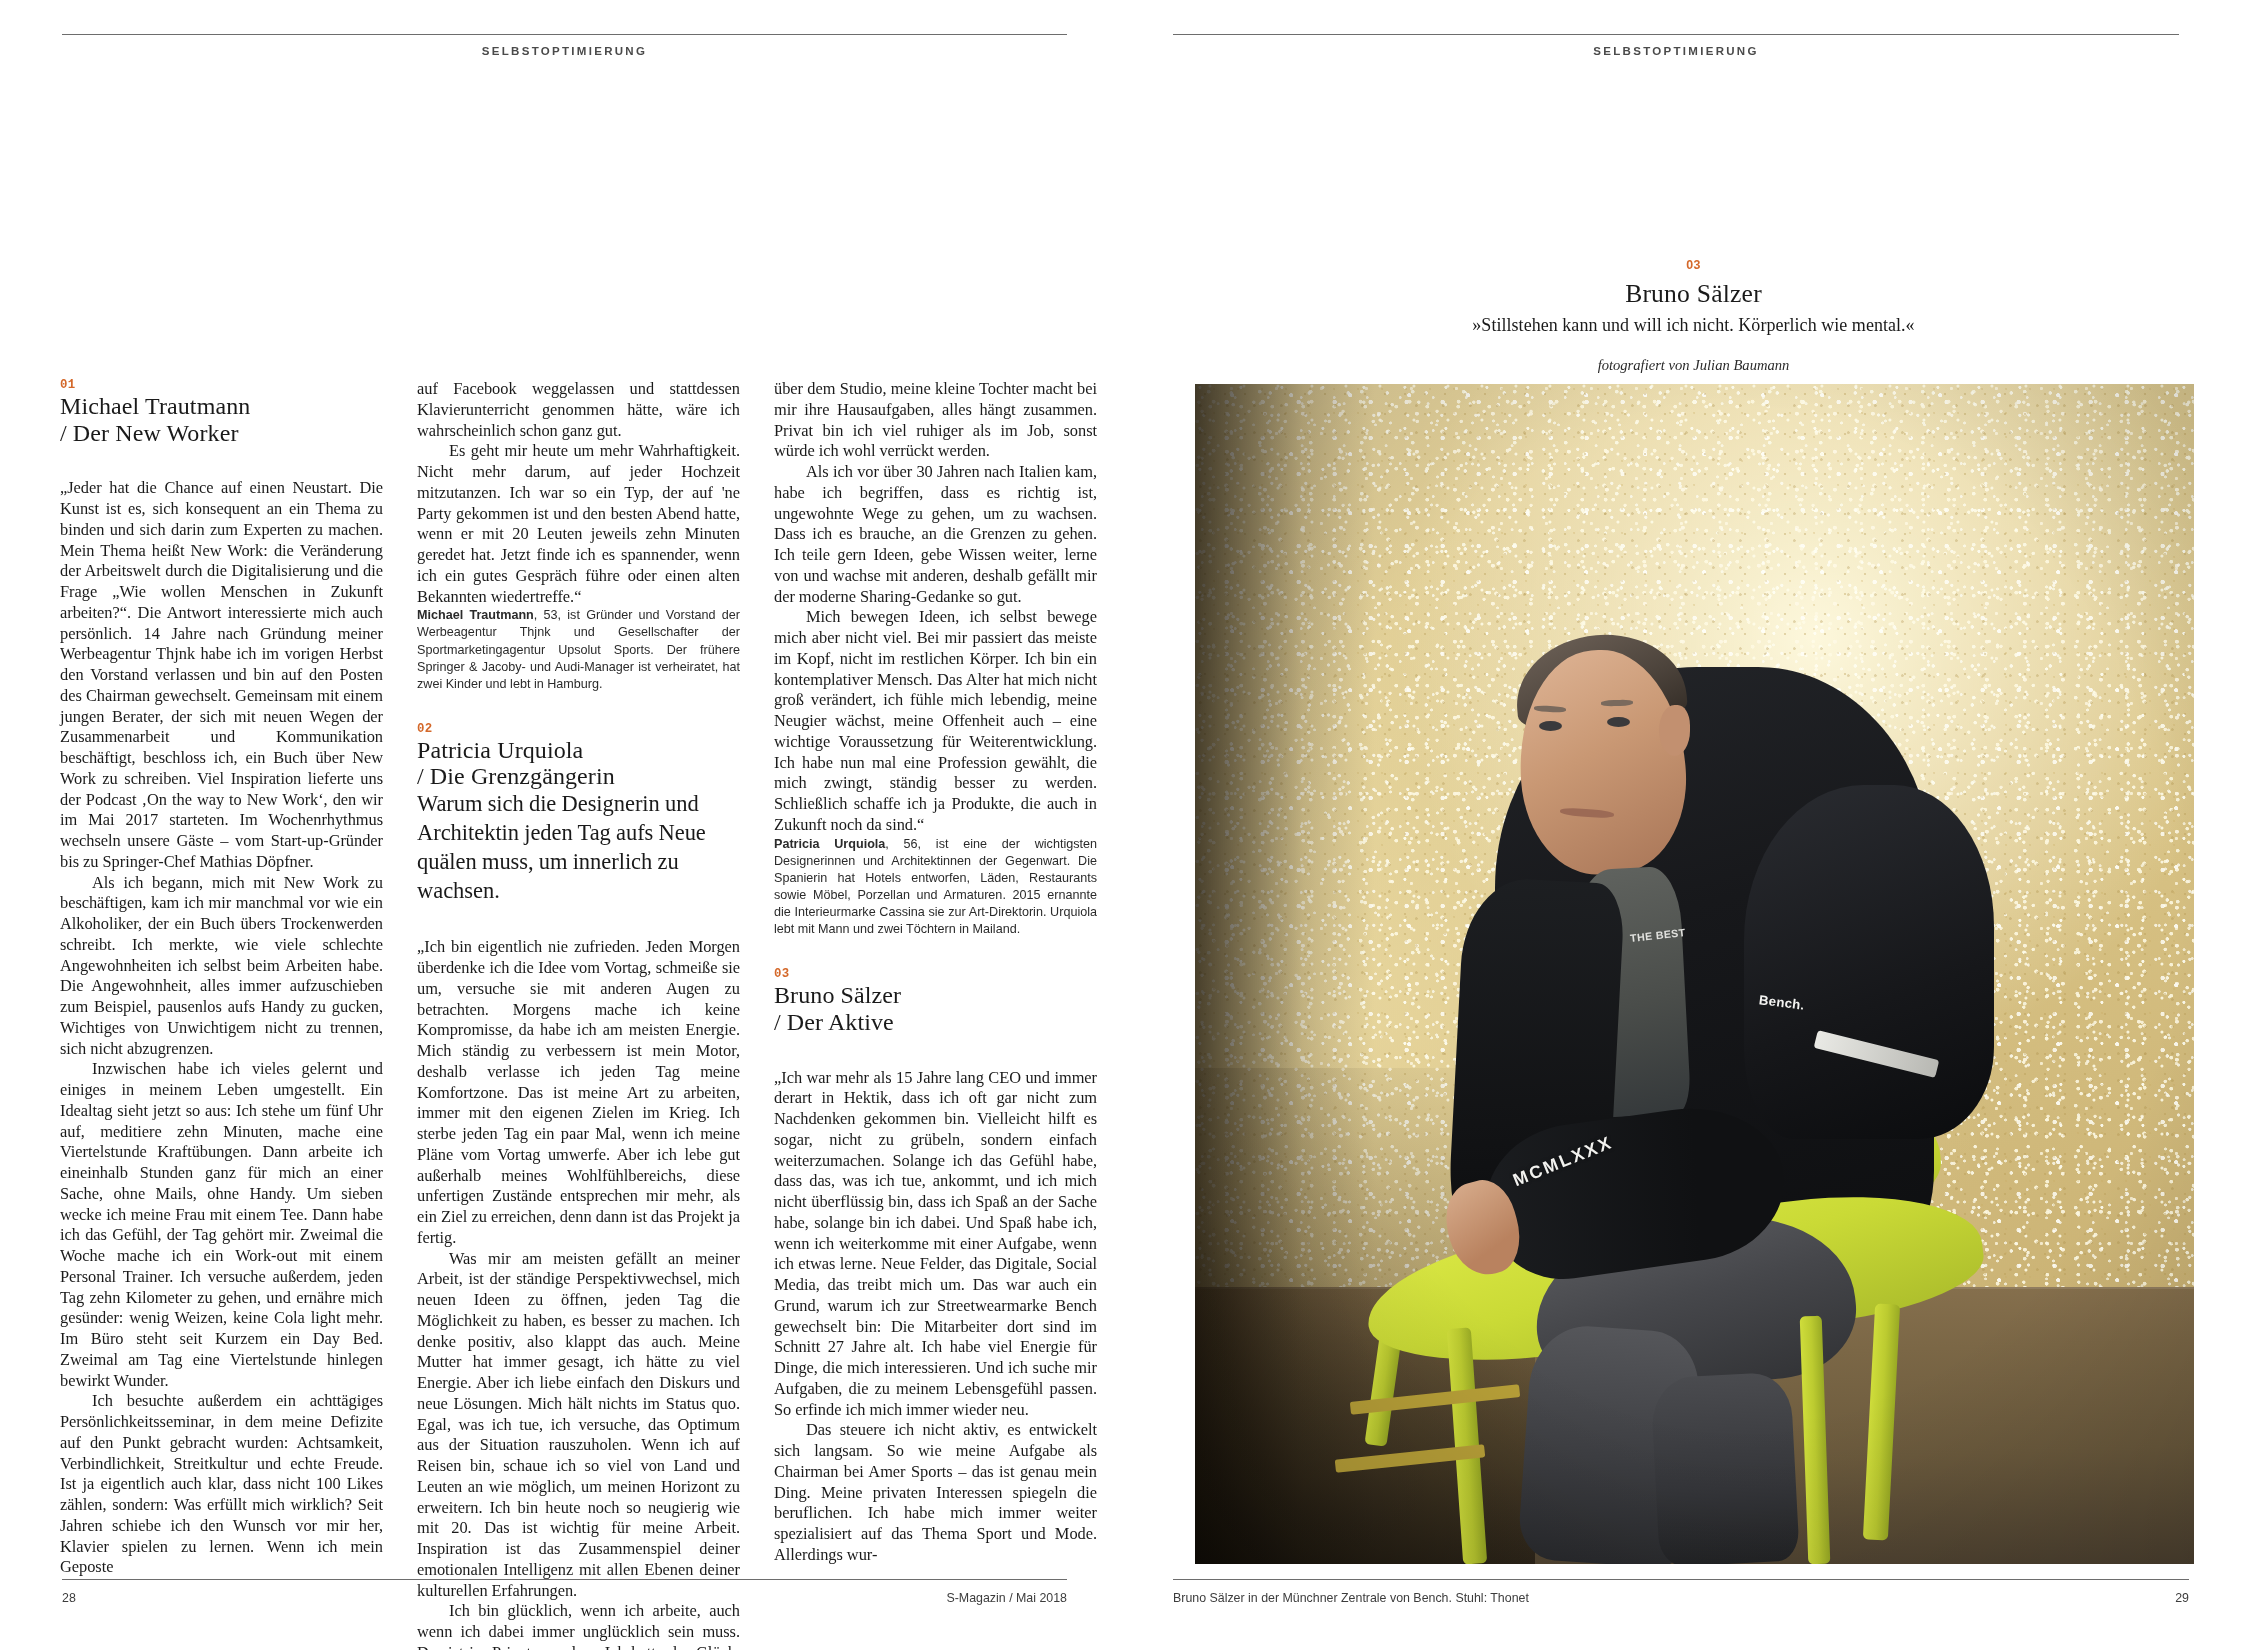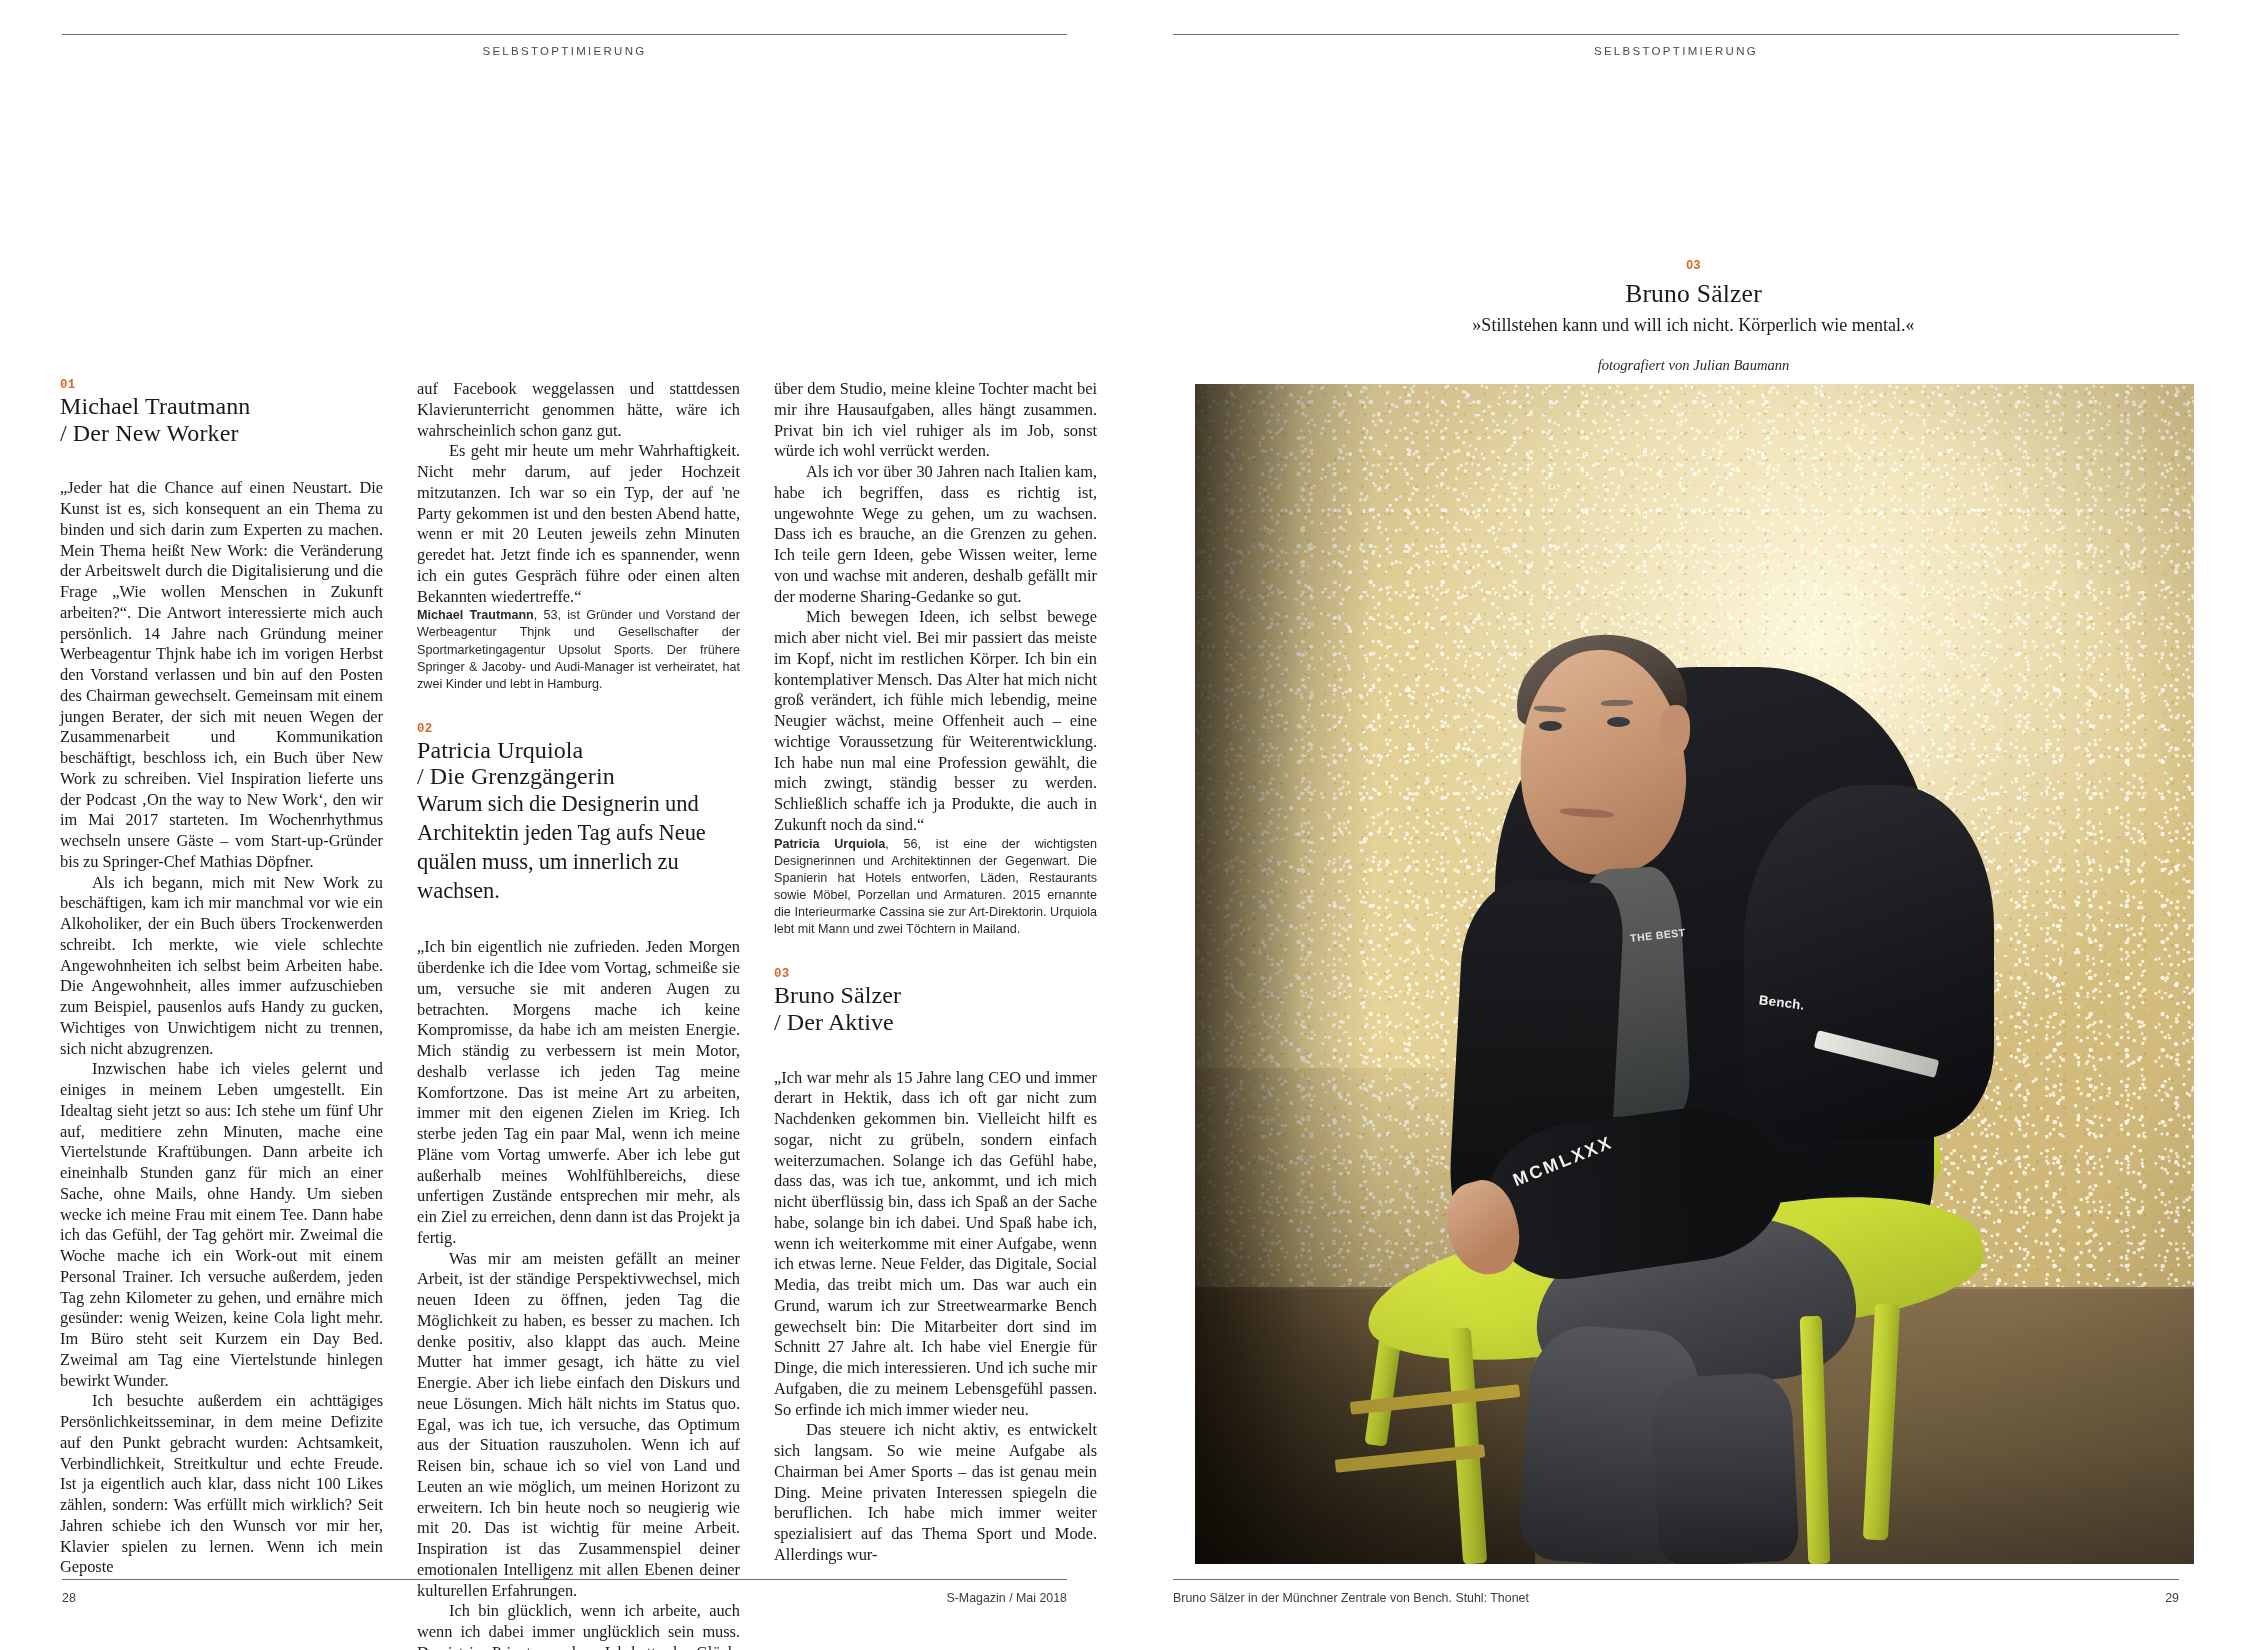--- a/index.html
+++ b/index.html
@@ -47,21 +47,21 @@
     height: 0.9px;
     background: #6d6d6d;
   }
   .runhead-text {
     margin-top: 10.6px;
     text-align: center;
     font-family: "Liberation Sans", sans-serif;
     font-size: 11.5px;
     letter-spacing: 2.3px;
     color: #4a4a4a;
-    font-weight: 400;
+    font-weight: 700;
   }
 
   
   .cols {
     position: absolute;
     top: 379px;
     left: 60px;
     width: 1037px;
     height: 1156px;
     display: flex;
@@ -132,21 +132,21 @@
 
   
   .footer-wrap {
     position: absolute;
     left: 62px;
     right: 62px;
     bottom: 46px;
   }
   .page-right .footer-wrap {
     left: 44px;
-    right: 79px;
+    right: 69px;
   }
   .footer-rule {
     width: 100%;
     height: 0.9px;
     background: #6d6d6d;
   }
   .footer-row {
     display: flex;
     justify-content: space-between;
     align-items: baseline;

